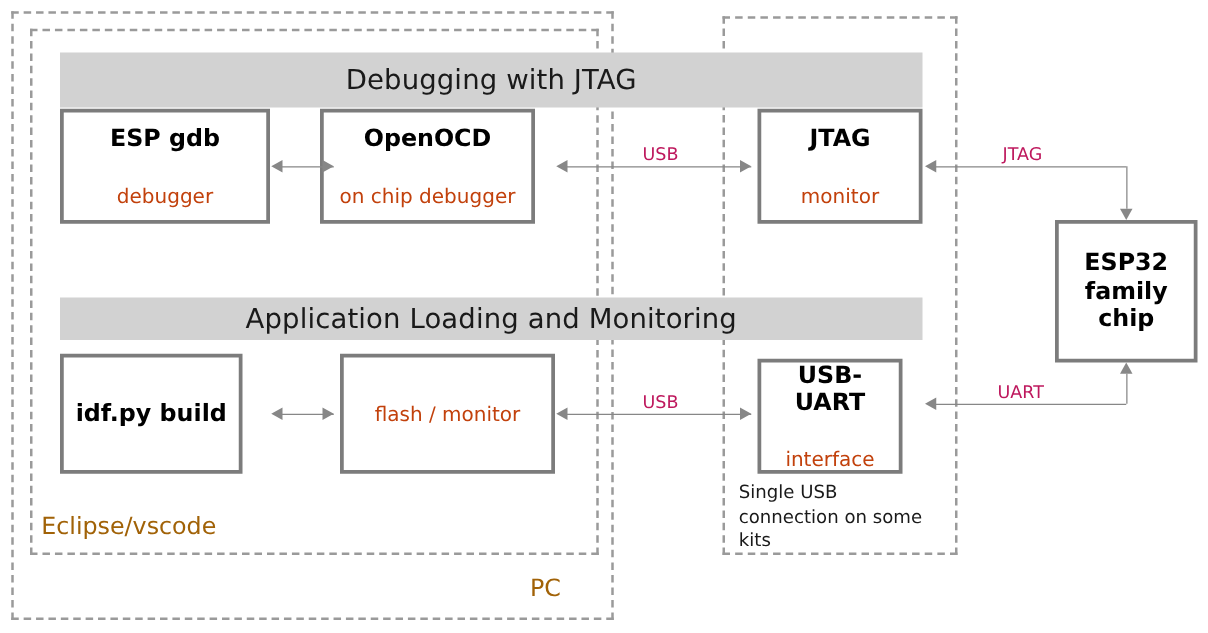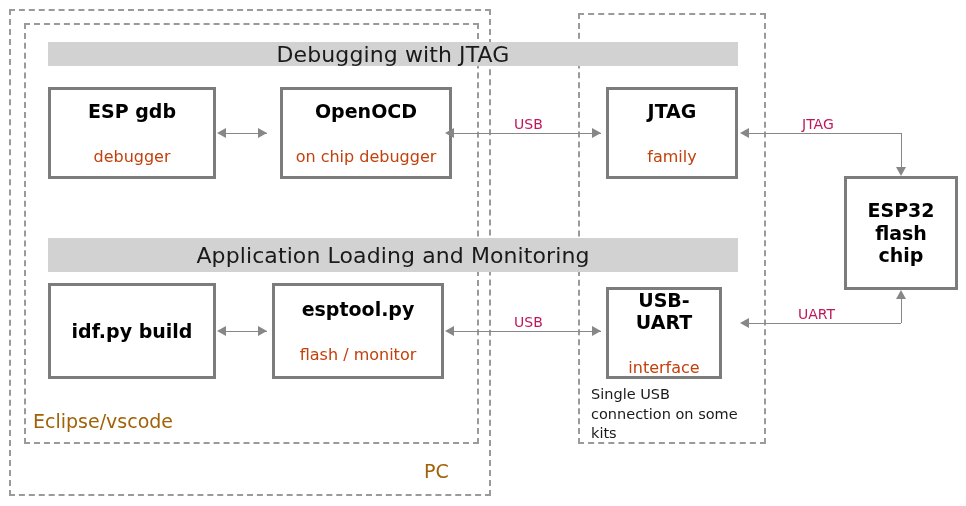--- a/index.html
+++ b/index.html
@@ -134,64 +134,63 @@
 <div id="canvas">
 
   <div class="dashed-box" style="left:9px; top:9px; width:482px; height:487px;"></div>
   <div class="dashed-label" style="left:424px; top:460px;">PC</div>
 
   <div class="dashed-box" style="left:24px; top:23px; width:455px; height:421px;"></div>
   <div class="dashed-label" style="left:33px; top:410px;">Eclipse/vscode</div>
 
   <div class="dashed-box" style="left:578px; top:13px; width:188px; height:431px;"></div>
 
-  <div class="section-bar" style="left:48px; top:42px; width:690px; height:24px;">
+  <div class="section-bar" style="left:48px; top:42px; width:690px; height:44px;">
     <span class="section-bar-text">Debugging with JTAG</span>
   </div>
 
   <div class="section-bar" style="left:48px; top:238px; width:690px; height:34px;">
     <span class="section-bar-text">Application Loading and Monitoring</span>
   </div>
 
   <div class="node" style="left:48px; top:87px; width:168px; height:92px;">
     <div class="node-title">ESP gdb</div>
     <div class="node-sub">debugger</div>
   </div>
 
-  <div class="node" style="left:280px; top:87px; width:172px; height:92px;justify-content:center;">
+  <div class="node" style="left:256px; top:87px; width:172px; height:92px;justify-content:center;">
     <div class="node-title">OpenOCD</div>
     <div class="node-sub">on chip debugger</div>
   </div>
 
   <div class="node" style="left:606px; top:87px; width:132px; height:92px;">
     <div class="node-title">JTAG</div>
-    <div class="node-sub">family</div>
-  </div>
-
-  <div class="node" style="left:48px; top:283px; width:168px; height:96px;">
+    <div class="node-sub">monitor</div>
+  </div>
+
+  <div class="node" style="left:48px; top:283px; width:146px; height:96px;">
     <div class="node-title">idf.py build</div>
   </div>
 
   <div class="node" style="left:272px; top:283px; width:172px; height:96px;">
-    <div class="node-title">esptool.py</div>
     <div class="node-sub">flash / monitor</div>
   </div>
 
   <div class="node" style="left:606px; top:287px; width:116px; height:92px;">
     <div class="node-title">USB-
 UART</div>
     <div class="node-sub">interface</div>
   </div>
   <div class="node-caption" style="left:591px; top:385px; width:162px; white-space:pre-line;">Single USB
 connection on some
 kits</div>
 
   <div class="node" style="left:844px; top:176px; width:114px; height:114px;">
     <div class="node-title" style="text-align:center;">ESP32
-flash
+family
 chip</div>
   </div>
 
   <div class="hline" style="left:221px; top:133px; width:46px;"></div>
   <div class="arrow arrow-left" style="left:217px; top:127.5px;"></div>
   <div class="arrow arrow-right" style="left:258px; top:127.5px;"></div>
 
   <div class="hline" style="left:449px; top:133px; width:152px;"></div>
   <div class="arrow arrow-left" style="left:445px; top:127.5px;"></div>
   <div class="arrow arrow-right" style="left:592px; top:127.5px;"></div>

